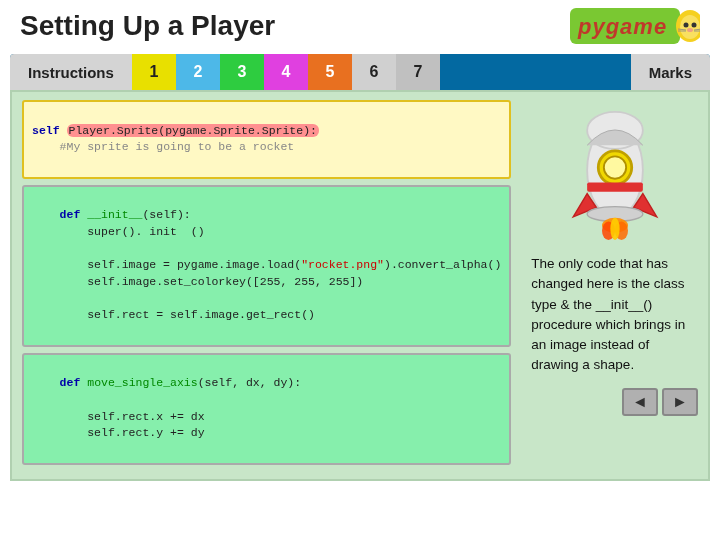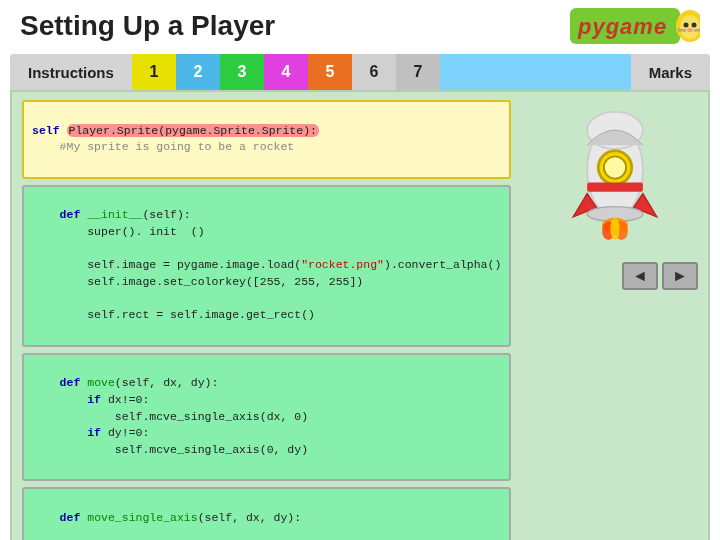--- a/index.html
+++ b/index.html
@@ -26,21 +26,21 @@
     }
     #pygame-logo {
       display: flex;
       align-items: flex-end;
     }
 
     
     #nav-bar {
       display: flex;
       align-items: stretch;
-      background: #7dd3fc;
+      background: #0369a1;
       margin: 0 10px;
       border-radius: 4px 4px 0 0;
       overflow: hidden;
     }
     .nav-label {
       background: #d4d4d4;
       color: #222;
       font-size: 15px;
       font-weight: bold;
       padding: 8px 18px;
@@ -215,27 +215,20 @@
     <div class="code-block">
     <span class="kw">def</span> <span class="fn">__init__</span>(self):
         super(). init  ()
 
         self.image = pygame.image.load(<span class="str">"rocket.png"</span>).convert_alpha()
         self.image.set_colorkey([255, 255, 255])
 
         self.rect = self.image.get_rect()
     </div>
 
-    <div class="code-block">
-    <span class="kw">def</span> <span class="fn">move</span>(self, dx, dy):
-        <span class="kw">if</span> dx!=0:
-            self.mcve_single_axis(dx, 0)
-        <span class="kw">if</span> dy!=0:
-            self.mcve_single_axis(0, dy)
-    </div>
 
     <div class="code-block">
     <span class="kw">def</span> <span class="fn">move_single_axis</span>(self, dx, dy):
 
         self.rect.x += dx
         self.rect.y += dy
     </div>
   </div>
 
   <div id="right-panel">
@@ -257,20 +250,23 @@
       <ellipse cx="55" cy="112" rx="30" ry="8" fill="#d0d0d0" stroke="#aaa" stroke-width="1.5"></ellipse>
 
       <ellipse cx="55" cy="124" rx="14" ry="8" fill="#ff8c00" opacity="0.9"></ellipse>
       <ellipse cx="48" cy="130" rx="7" ry="10" fill="#ff4500" opacity="0.85"></ellipse>
       <ellipse cx="62" cy="130" rx="7" ry="10" fill="#ff6a00" opacity="0.85"></ellipse>
       <ellipse cx="55" cy="128" rx="5" ry="12" fill="#ffcc00" opacity="0.9"></ellipse>
 
       <rect x="25" y="78" width="60" height="10" fill="#e03030" rx="2"></rect>
     </svg>
 
+    <div id="description-text">
+      <span>The only code that has changed here is the class type &amp; the __init__() procedure which brings in an image instead of drawing a shape.</span>
+    </div>
 
     <div id="nav-arrows">
       <div class="arrow-btn">
         <span>◄</span>
       </div>
       <div class="arrow-btn">
         <span>►</span>
       </div>
     </div>
   </div>

